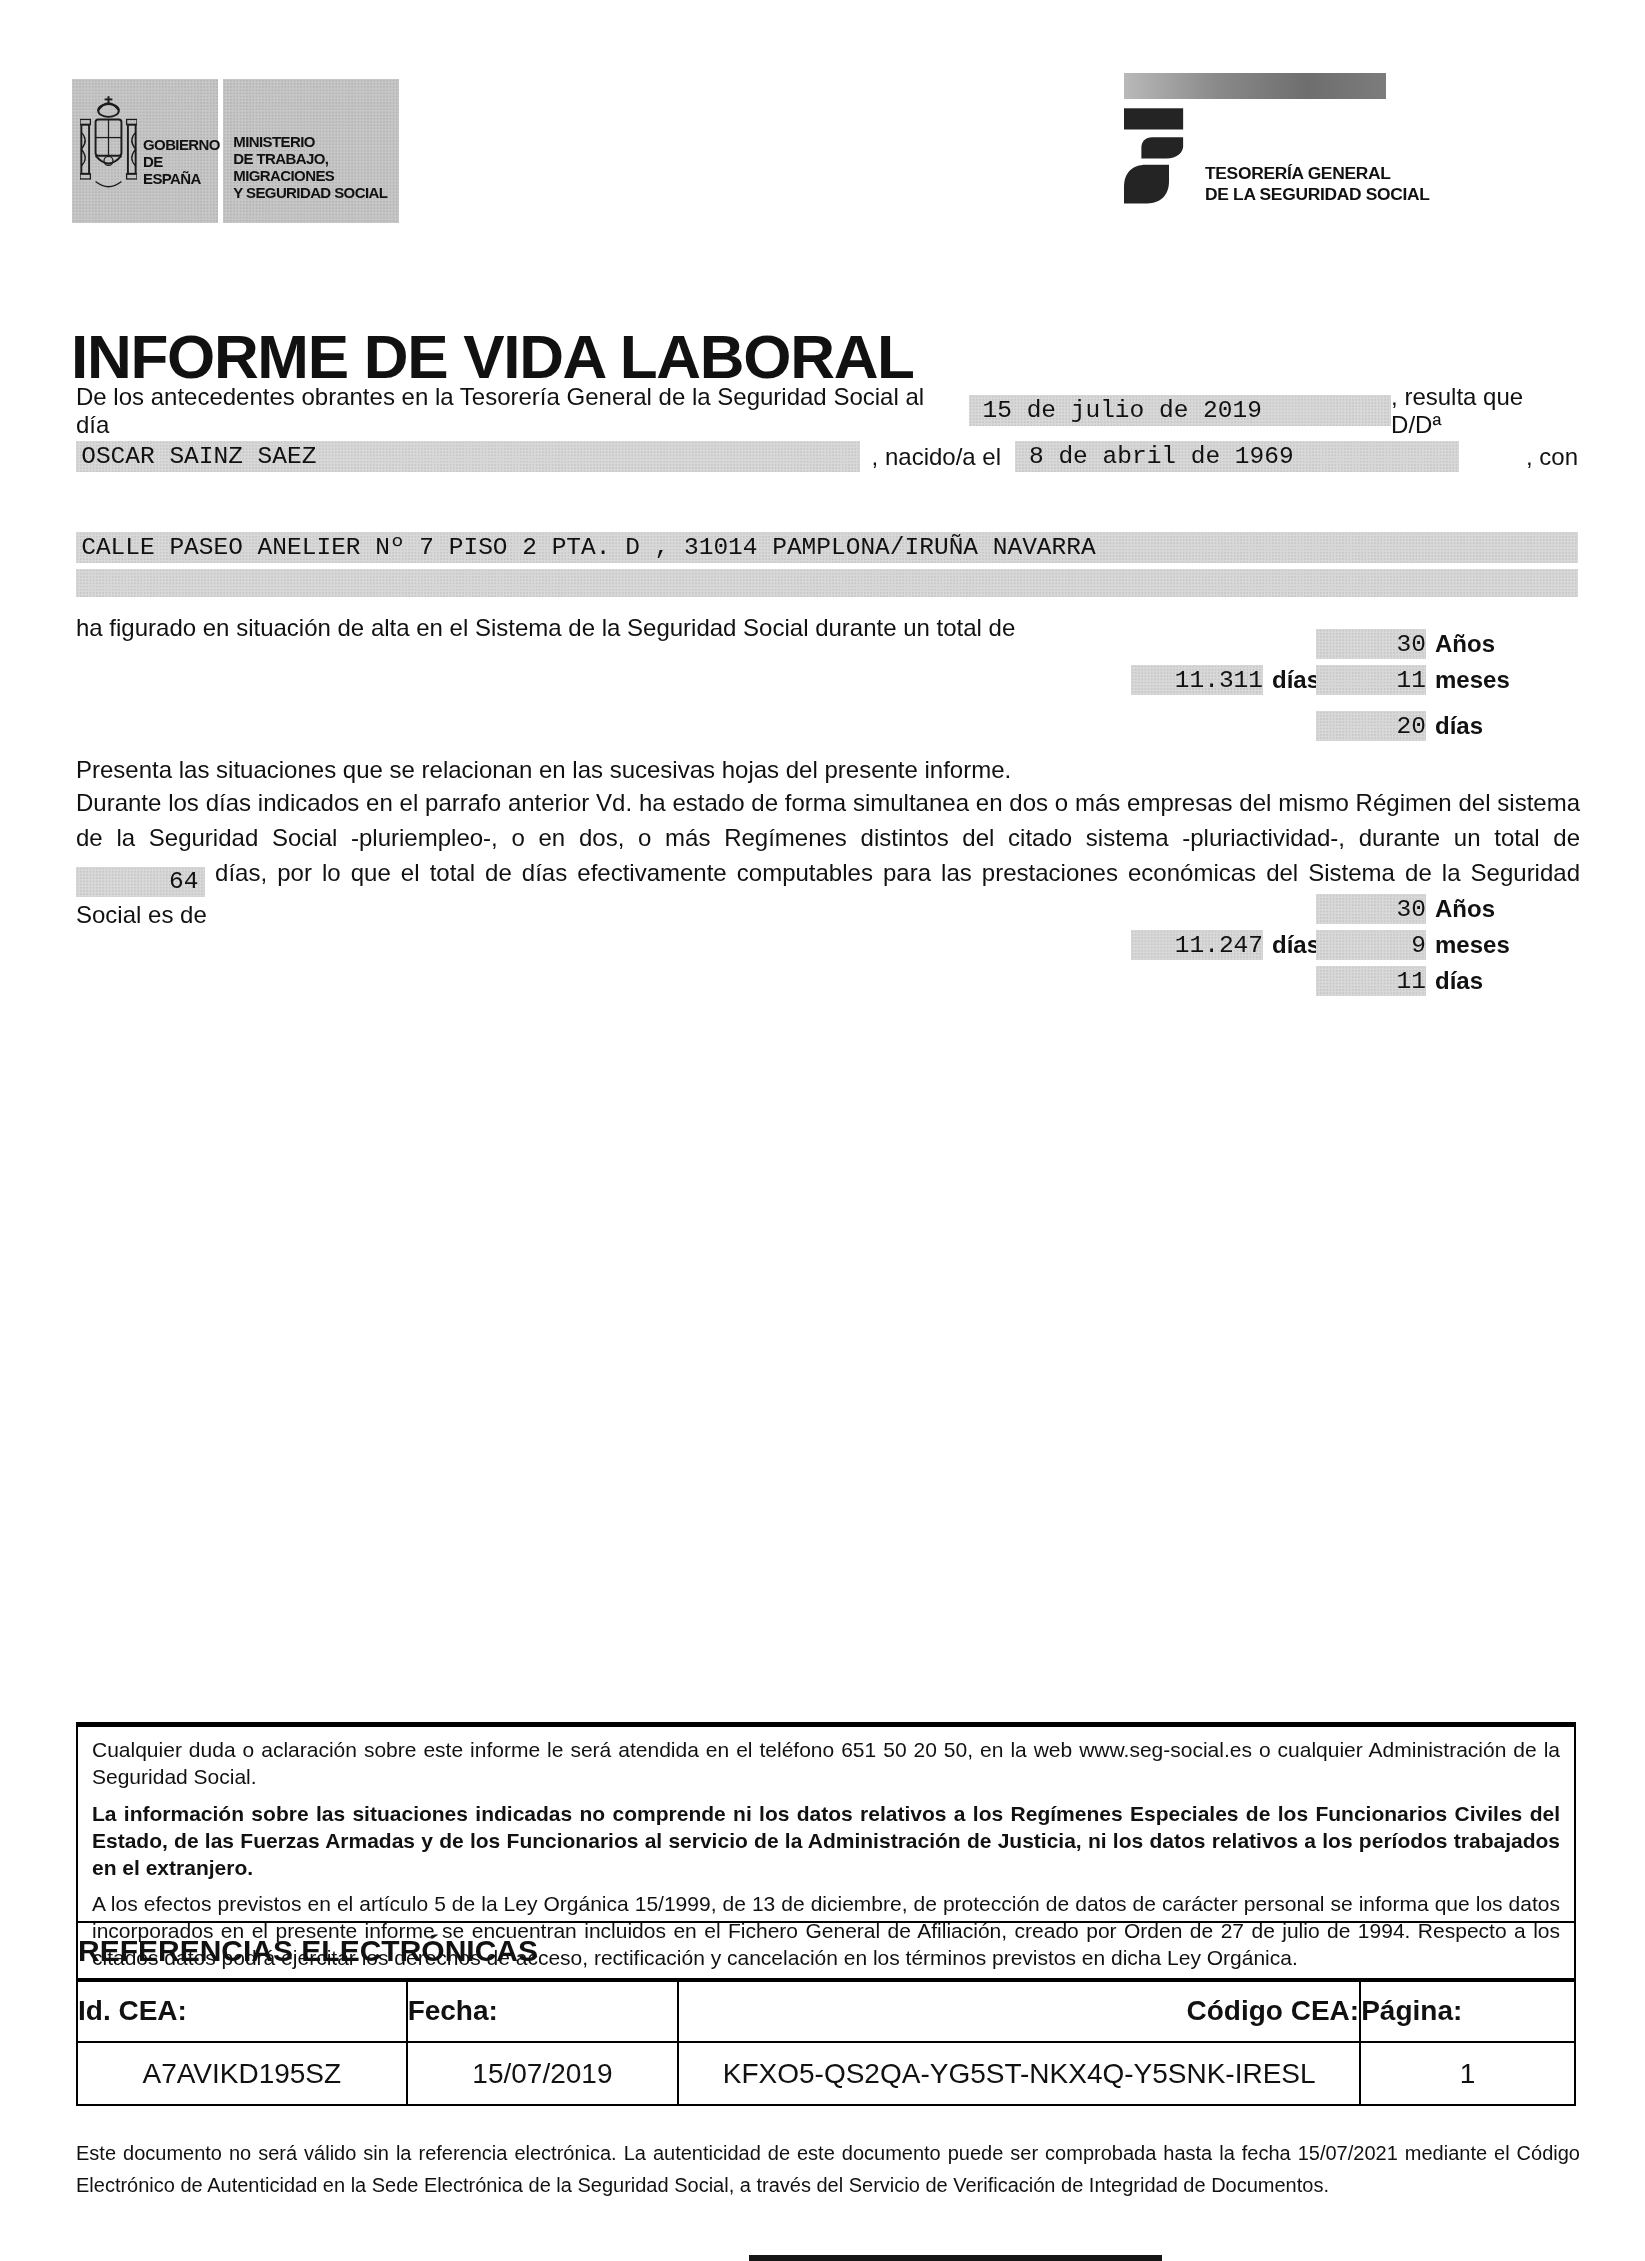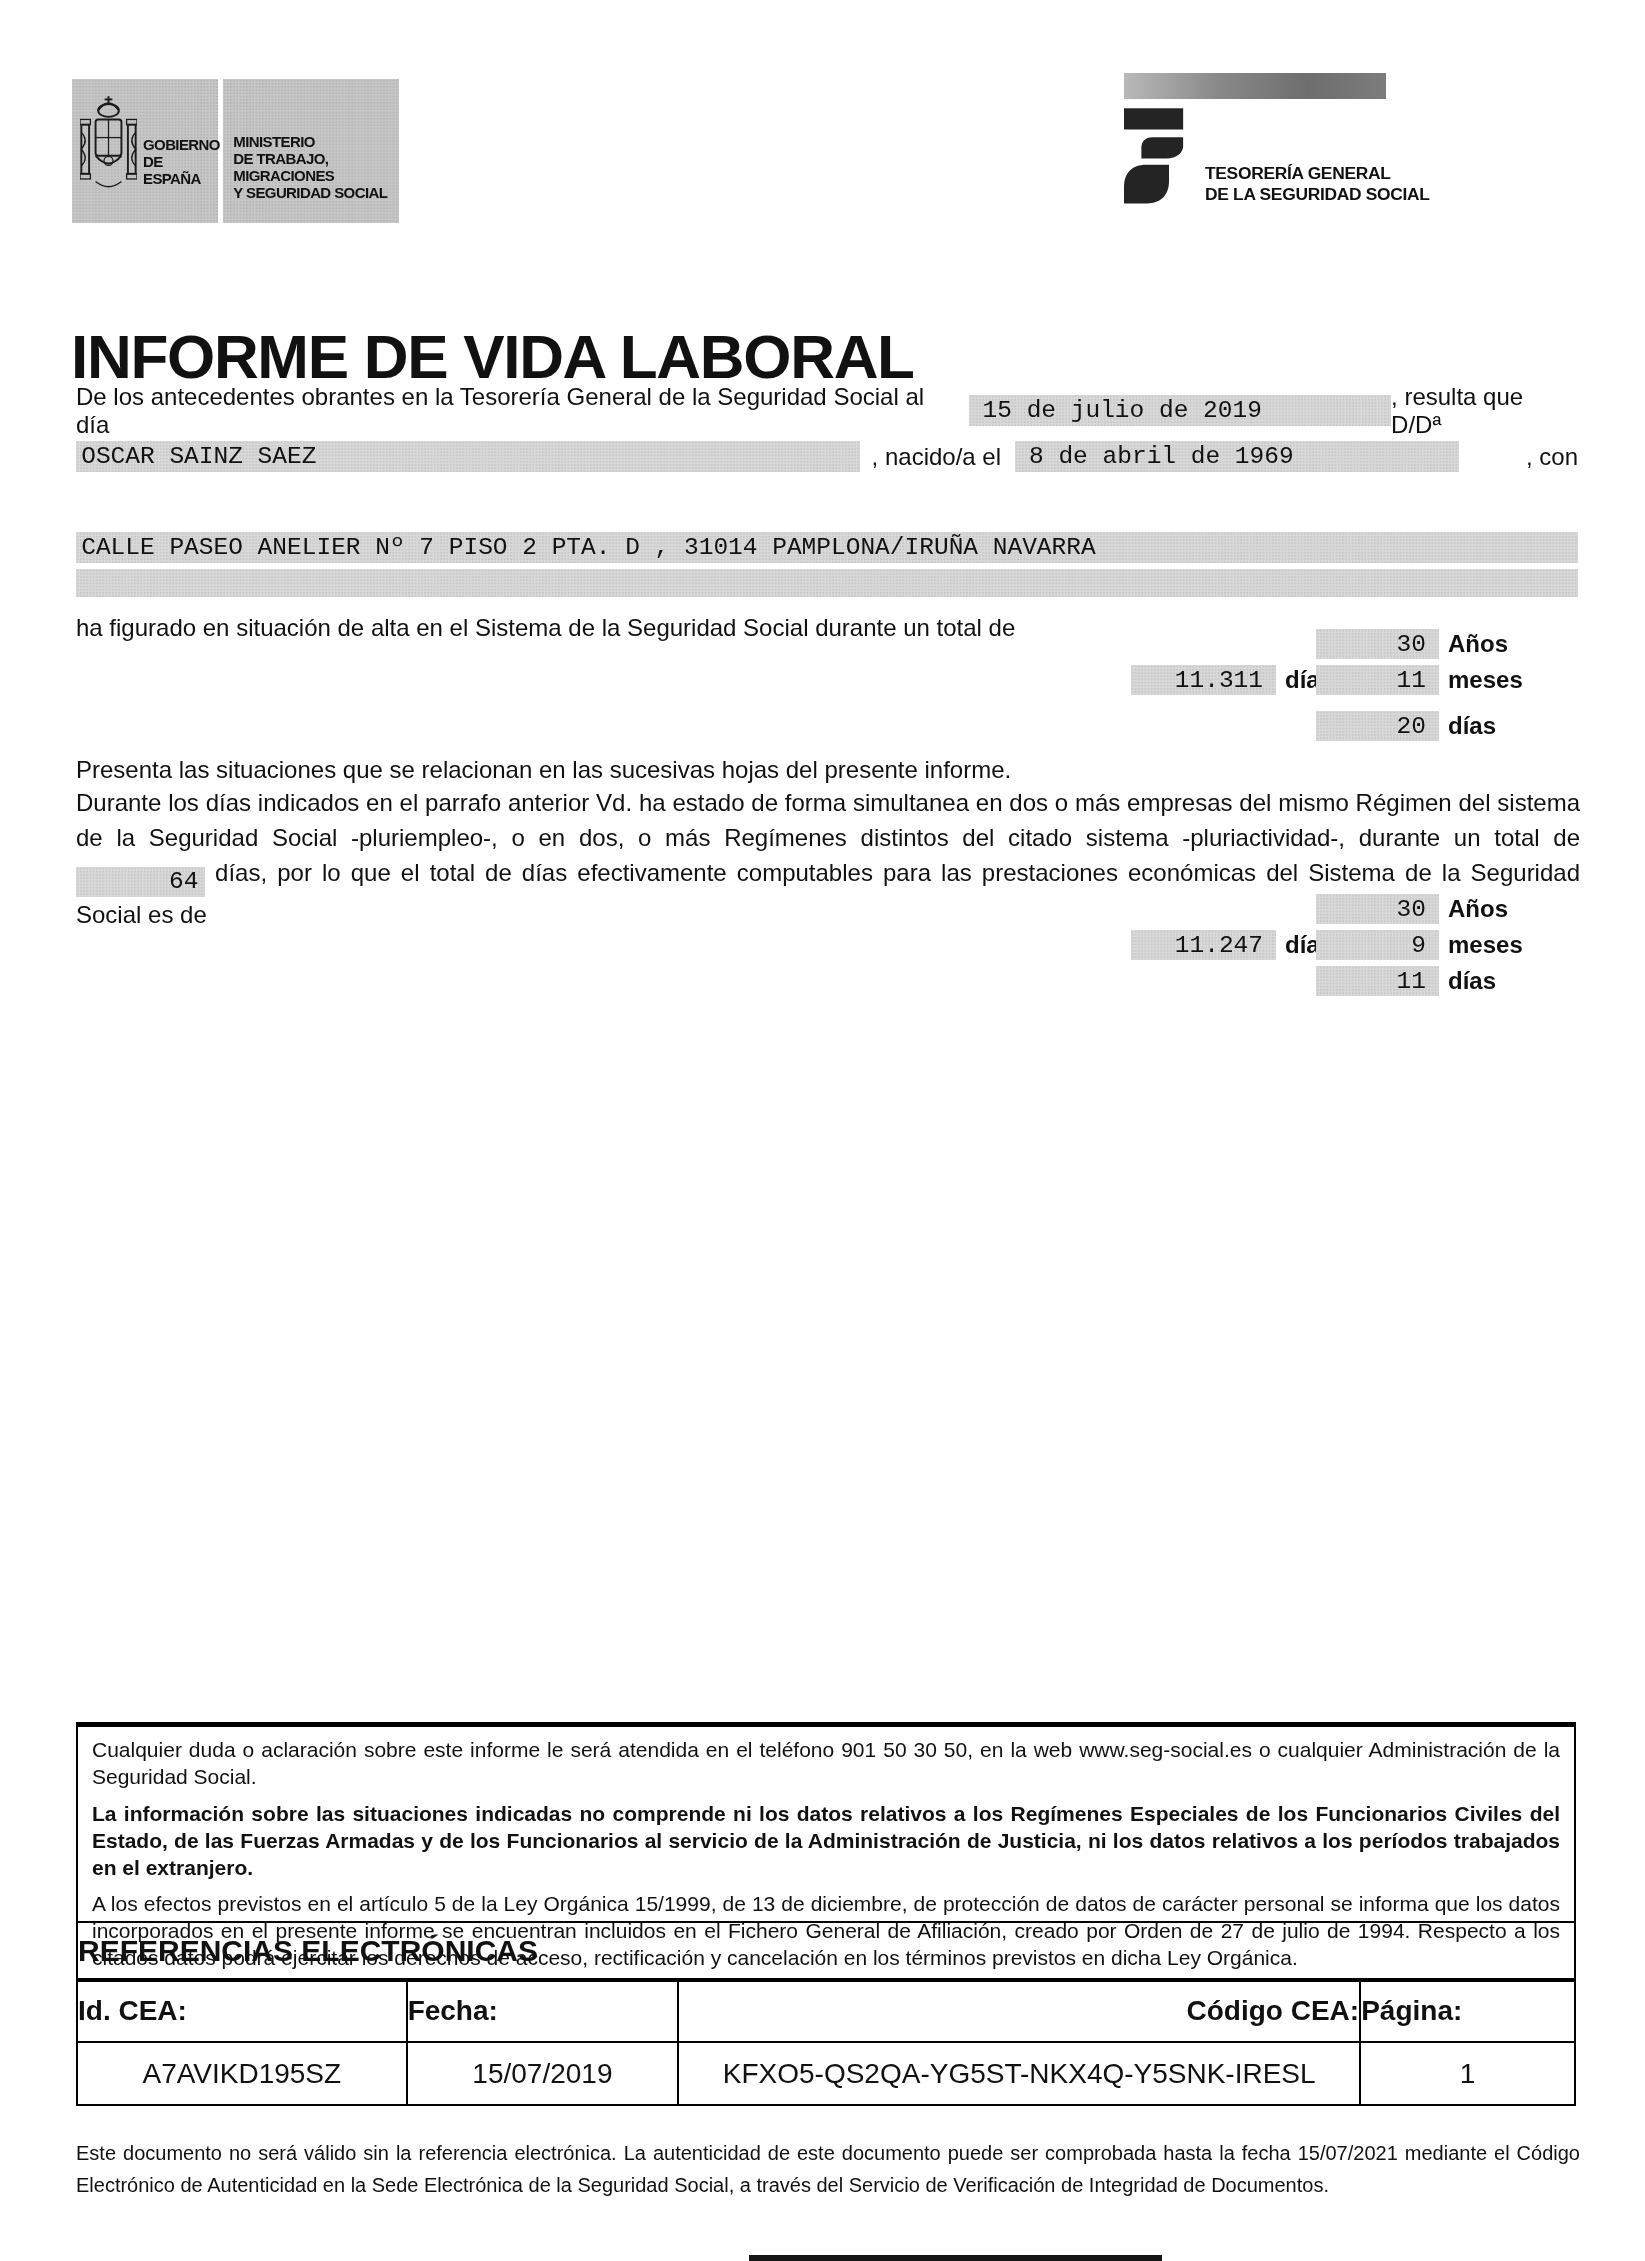--- a/index.html
+++ b/index.html
@@ -22,21 +22,21 @@
   
   .row{position:absolute;left:76px;width:1502px;display:flex;align-items:center;height:31px;font-size:24px;}
   .hl{background-color:#d8d8d8;background-image:radial-gradient(#c7c7c7 0.6px, transparent 0.8px);
       background-size:3.2px 3.2px;height:31px;display:flex;align-items:center;
       font-family:"Liberation Mono", monospace;font-size:24.5px;}
   .push-right{margin-left:auto;}
   
   .tot-row{position:absolute;display:flex;align-items:center;height:30px;font-size:24px;}
   .tot-box{background-color:#d8d8d8;background-image:radial-gradient(#c7c7c7 0.6px, transparent 0.8px);
       background-size:3.2px 3.2px;height:30px;display:flex;align-items:center;justify-content:flex-end;
-      padding-right:13px;font-family:"Liberation Mono", monospace;font-size:24.5px;}
+      padding-right:0;font-family:"Liberation Mono", monospace;font-size:24.5px;}
   .w170{width:110px;} .w205{width:132px;}
   .tot-unit{font-weight:bold;margin-left:9px;}
   .para{position:absolute;left:76px;width:1504px;font-size:24px;line-height:35px;text-align:justify;}
   .hl-inline{display:inline-block;background-color:#d8d8d8;
       background-image:radial-gradient(#c7c7c7 0.6px, transparent 0.8px);background-size:3.2px 3.2px;
       width:129px;height:30px;vertical-align:-7px;text-align:right;padding-right:6.5px;box-sizing:border-box;
       font-family:"Liberation Mono", monospace;font-size:24.5px;line-height:30px;margin-top:7px;}
   
   .info-box{position:absolute;left:76px;top:1722px;width:1500px;box-sizing:border-box;
       border:2.6px solid #000;border-top-width:5.2px;padding:9px 14px 9px 14px;
@@ -200,21 +200,21 @@
     <span class="tot-unit">meses</span>
   </div>
   <div class="tot-row" style="left:1316px;top:966px;">
     <span class="tot-box w170">
         <span>11</span>
       </span>
     <span class="tot-unit">días</span>
   </div>
 
   <div class="info-box">
-    <p>Cualquier duda o aclaración sobre este informe le será atendida en el teléfono 901 50 30 50, en la web www.seg-social.es o cualquier Administración de la Seguridad Social.</p>
+    <p>Cualquier duda o aclaración sobre este informe le será atendida en el teléfono 651 50 20 50, en la web www.seg-social.es o cualquier Administración de la Seguridad Social.</p>
     <p class="bold">La información sobre las situaciones indicadas no comprende ni los datos relativos a los Regímenes Especiales de los Funcionarios Civiles del Estado, de las Fuerzas Armadas y de los Funcionarios al servicio de la Administración de Justicia, ni los datos relativos a los períodos trabajados en el extranjero.</p>
     <p>A los efectos previstos en el artículo 5 de la Ley Orgánica 15/1999, de 13 de diciembre, de protección de datos de carácter personal se informa que los datos incorporados en el presente informe se encuentran incluidos en el Fichero General de Afiliación, creado por Orden de 27 de julio de 1994. Respecto a los citados datos podrá ejercitar los derechos de acceso, rectificación y cancelación en los términos previstos en dicha Ley Orgánica.</p>
   </div>
 
   <table class="ref-table outer">
     <tbody>
         <tr>
       <td class="ref-title-cell" colspan="4">REFERENCIAS ELECTRÓNICAS</td>
     </tr>
     <tr>

